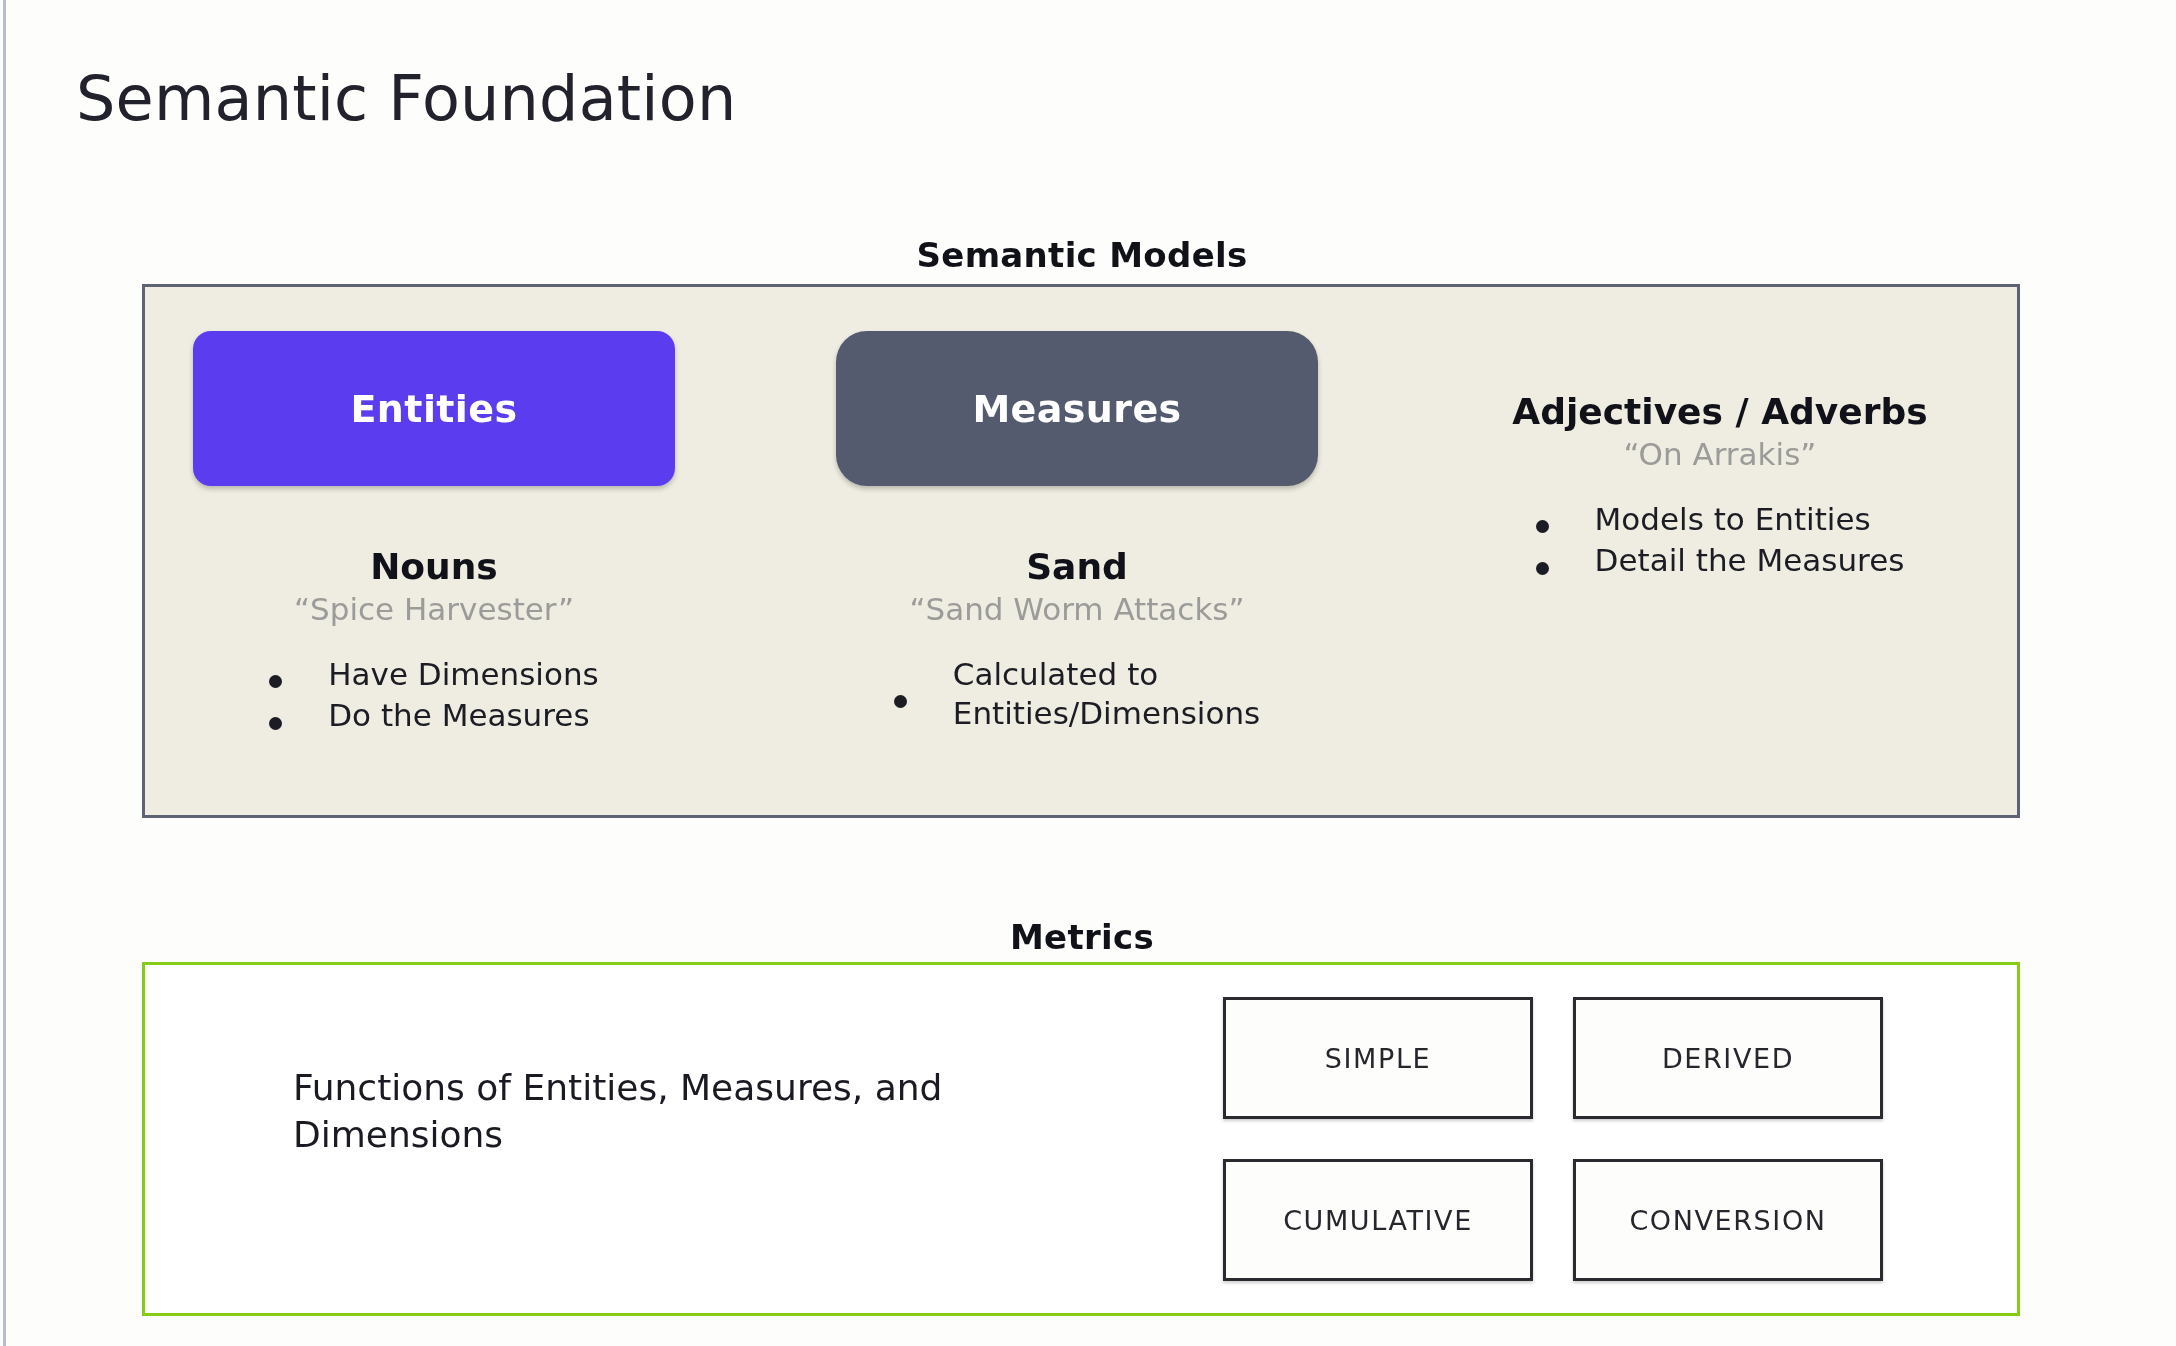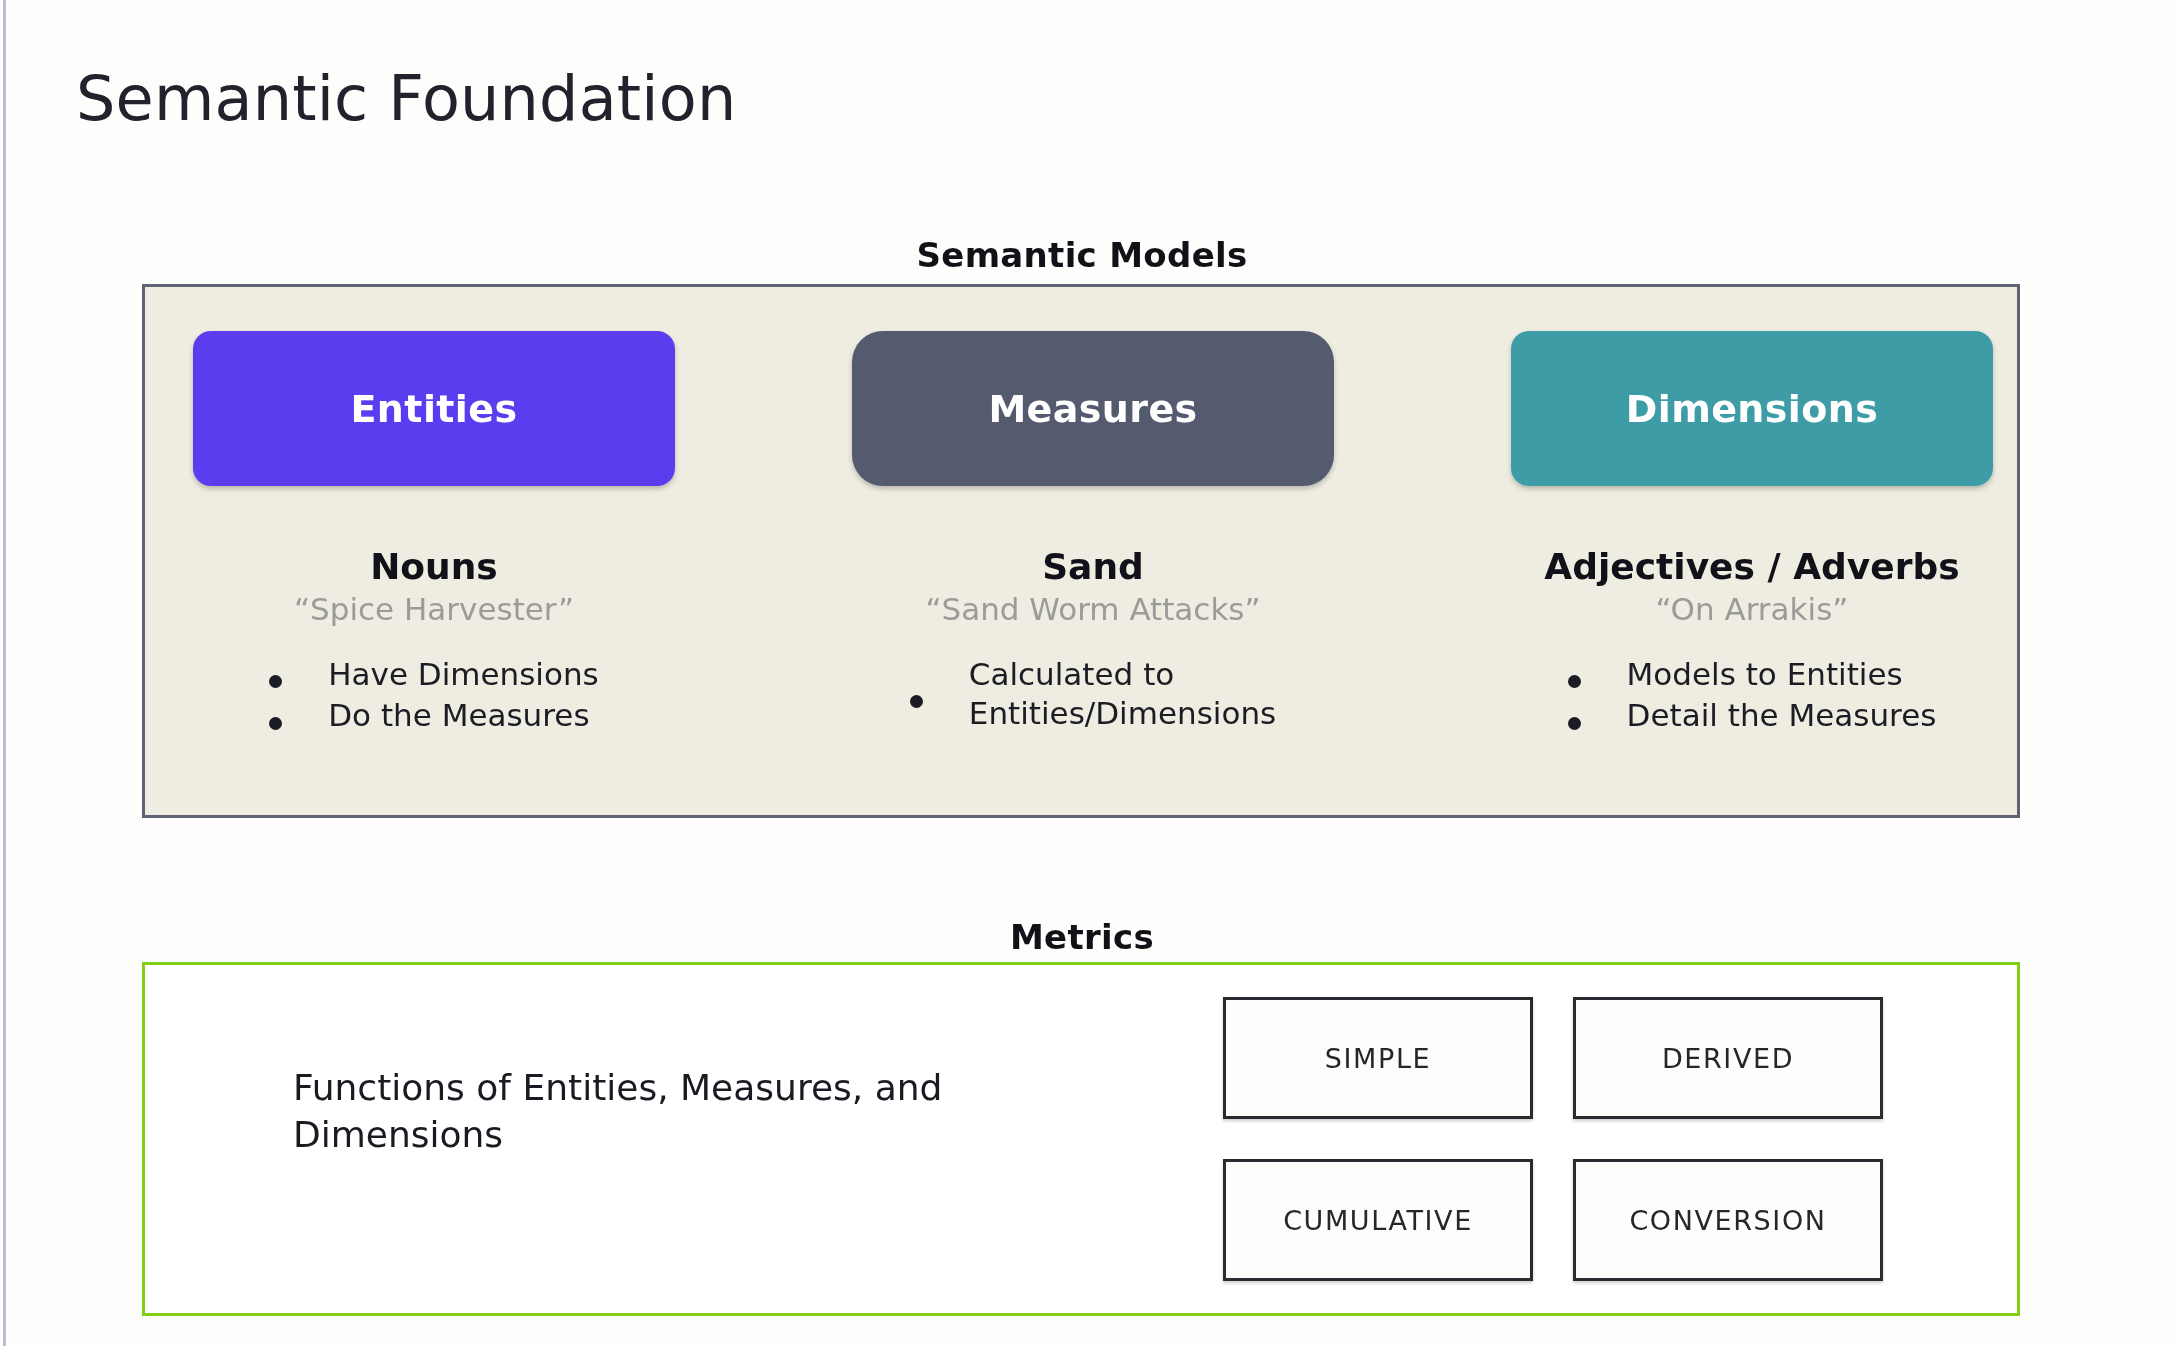--- a/index.html
+++ b/index.html
@@ -71,21 +71,21 @@
   }
   .semantic-columns {
     position: absolute;
     left: 0;
     top: 0;
     width: 100%;
     height: 100%;
     display: flex;
     flex-direction: row;
     justify-content: space-between;
-    padding: 44px 24px 0 48px;
+    padding: 44px 56px 0 48px;
     box-sizing: border-box;
   }
   .sem-col {
     width: 482px;
     display: flex;
     flex-direction: column;
     align-items: center;
   }
 
   .sem-card {
@@ -236,23 +236,20 @@
       <ul class="sem-bullets">
         <li>
           <span class="bullet-dot"></span>
           <span class="bullet-text" style="white-space:pre-line;">Calculated to
 Entities/Dimensions</span>
         </li>
       </ul>
     </div>
 
     <div class="sem-col">
-      <div class="sem-card" id="card-2" style="background: rgb(62, 156, 166);">
-        <span class="sem-card-label">Dimensions</span>
-      </div>
       <div class="sem-pos">Adjectives / Adverbs</div>
       <div class="sem-example">“On Arrakis”</div>
       <ul class="sem-bullets">
         <li>
           <span class="bullet-dot"></span>
           <span class="bullet-text">Models to Entities</span>
         </li>
         <li>
           <span class="bullet-dot"></span>
           <span class="bullet-text">Detail the Measures</span>

